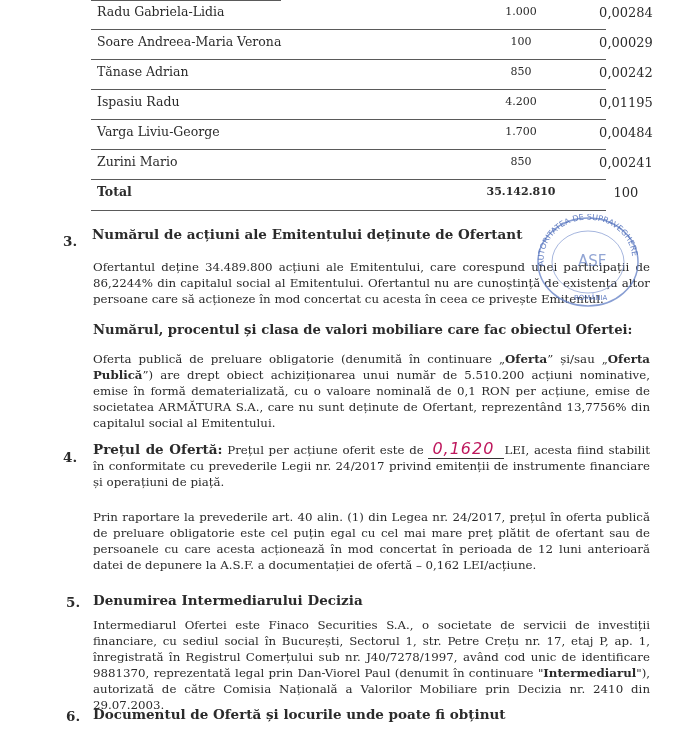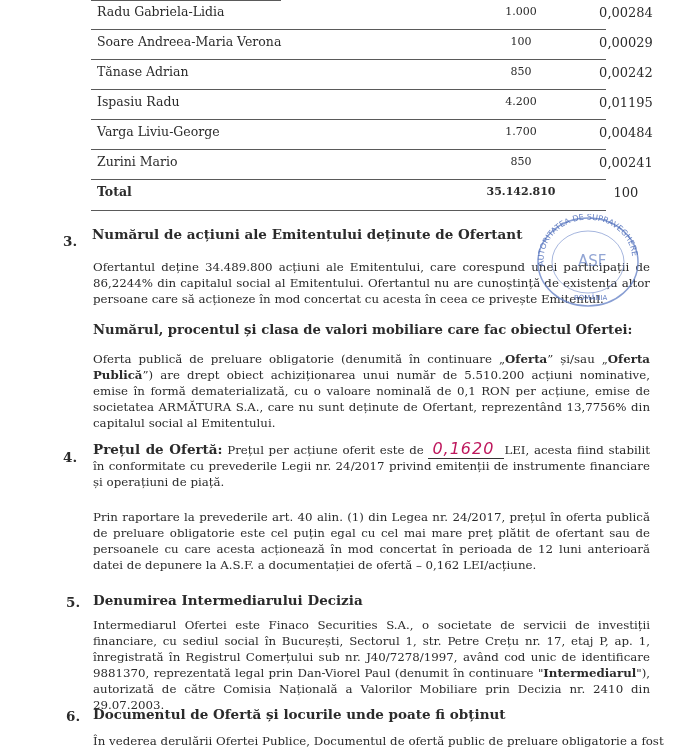--- a/index.html
+++ b/index.html
@@ -84,21 +84,20 @@
   <span class="num" style="left:63px; top:449px; position:absolute;">4.</span>
   <div class="para" style="top:441px;"><b style="font-size:13.5px;">Prețul de Ofertă:</b> <span>Prețul per acțiune oferit este de</span> <span class="hand">0,1620</span><span>LEI, acesta fiind stabilit în conformitate cu prevederile Legii nr. 24/2017 privind emitenții de instrumente financiare și operațiuni de piață.</span></div>
   <div class="para" style="top:509px;">Prin raportare la prevederile art. 40 alin. (1) din Legea nr. 24/2017, prețul în oferta publică de preluare obligatorie este cel puțin egal cu cel mai mare preț plătit de ofertant sau de persoanele cu care acesta acționează în mod concertat în perioada de 12 luni anterioară datei de depunere la A.S.F. a documentației de ofertă – 0,162 LEI/acțiune.</div>
 
   <span class="num" style="left:66px; top:594px; position:absolute;">5.</span>
   <span class="hd" style="left:93px; top:592px; position:absolute;">Denumirea Intermediarului Decizia</span>
   <div class="para" style="top:617px;"><span>Intermediarul Ofertei este Finaco Securities S.A., o societate de servicii de investiții financiare, cu sediul social în București, Sectorul 1, str. Petre Crețu nr. 17, etaj P, ap. 1, înregistrată în Registrul Comerțului sub nr. J40/7278/1997, având cod unic de identificare 9881370, reprezentată legal prin Dan-Viorel Paul (denumit în continuare "</span><b>Intermediarul</b><span>"), autorizată de către Comisia Națională a Valorilor Mobiliare prin Decizia nr. 2410 din 29.07.2003.</span></div>
 
   <span class="num" style="left:66px; top:708px; position:absolute;">6.</span>
   <span class="hd" style="left:93px; top:706px; position:absolute;">Documentul de Ofertă și locurile unde poate fi obținut</span>
-  <div class="para" style="top:733px; white-space:nowrap;">În vederea derulării Ofertei Publice, Documentul de ofertă public de preluare obligatorie a fost</div>
 
   <div class="stamp">
     <svg width="112" height="98" viewBox="0 0 112 98">
       <ellipse cx="58" cy="48" rx="50" ry="44" fill="none" stroke="#6a86c8" stroke-width="1.5" opacity="0.8"></ellipse>
       <ellipse cx="58" cy="48" rx="36" ry="31" fill="none" stroke="#6a86c8" stroke-width="1" opacity="0.6"></ellipse>
       <defs>
         <path id="arcTop" d="M14,52 A44,40 0 0 1 102,40"></path>
       </defs>
       <text font-size="8" fill="#4a6ab8" font-family="DejaVu Sans, sans-serif" opacity="0.85">
         <textPath href="#arcTop">AUTORITATEA DE SUPRAVEGHERE</textPath>

